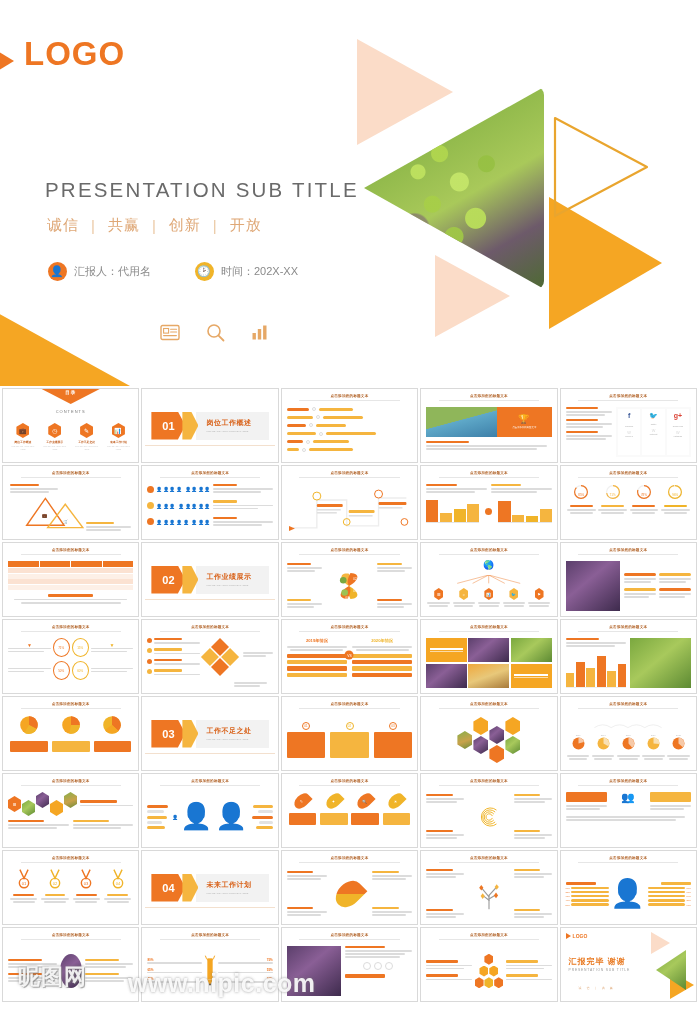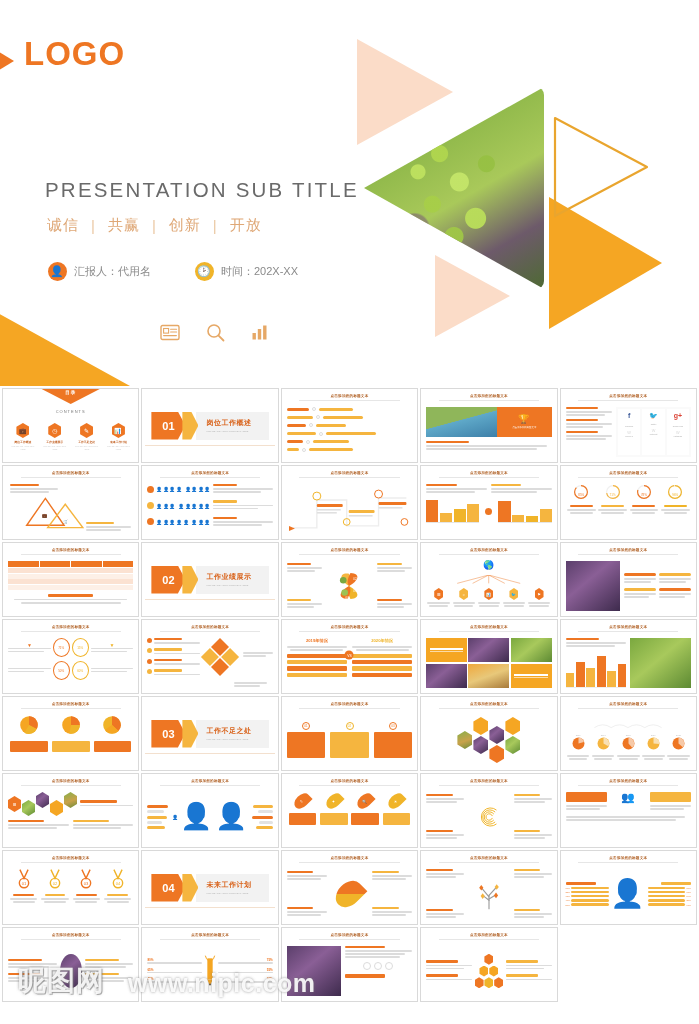--- a/index.html
+++ b/index.html
@@ -196,21 +196,21 @@
   .ty-title { position: absolute; left: 8px; top: 28px; font-size: 8px; font-weight: bold; color: #E8761C; letter-spacing: 1px; }
   .ty-sub { position: absolute; left: 8px; top: 40px; font-size: 3.4px; color: #9a9a9a; letter-spacing: .8px; }
   .ty-slog { position: absolute; left: 18px; top: 58px; font-size: 3px; color: #DFA877; letter-spacing: 2px; }
   .ty-t1 { position: absolute; right: 26px; top: 4px; width: 0; height: 0; border-top: 11px solid transparent; border-bottom: 11px solid transparent; border-left: 19px solid #FBDCC8; }
   .ty-t2 { position: absolute; right: 2px; bottom: 2px; width: 0; height: 0; border-top: 14px solid transparent; border-bottom: 14px solid transparent; border-left: 24px solid #F5A623; }
   .ty-t3 { position: absolute; right: 10px; top: 22px; width: 30px; height: 40px; clip-path: polygon(0 50%, 100% 0, 100% 100%); }
 
   
   .wm-logo {
     position: absolute; left: 18px; top: 962px;
-    font-size: 28px; font-weight: bold; color: rgba(255,255,255,.88);
+    font-size: 22px; font-weight: bold; color: rgba(255,255,255,.88);
     text-shadow: 0 0 3px rgba(110,110,110,.75), 1px 1px 0 rgba(120,120,120,.5);
     letter-spacing: 1px; white-space: nowrap; pointer-events: none;
   }
   .wm-url {
     position: absolute; left: 128px; top: 969px;
     font-size: 25px; font-weight: bold; color: rgba(255,255,255,.9);
     text-shadow: 0 0 3px rgba(110,110,110,.7); letter-spacing: .5px;
     white-space: nowrap; pointer-events: none;
   }
   .wm-id {
@@ -1443,19 +1443,32 @@
               <div class="ttl" style="width:70%;background:#F5B53F"></div>
               <div class="txt"></div>
               <div class="txt" style="width:84%"></div>
               <div class="ttl" style="width:70%;margin-top:5px;background:#F5B53F"></div>
               <div class="txt"></div>
             </div>
         </div>
       </div>
     </div>
 
+    <div class="slide">
+      <div class="ty">
+        <div class="ty-logo">
+            <span>LOGO</span>
+          </div>
+        <div class="ty-t1"></div>
+        <div class="ty-t2"></div>
+        <div class="ty-t3 photo-green"></div>
+        <div class="ty-title">汇报完毕 谢谢</div>
+        <div class="ty-sub">PRESENTATION SUB TITLE</div>
+        <div class="ty-slog">诚 信 ｜ 共 赢</div>
+      </div>
+    </div>
 
   </div>
 
   <div class="wm-logo">昵图网</div>
   <div class="wm-url">www.nipic.com</div>
 
 </div>
 
 </body></html>

